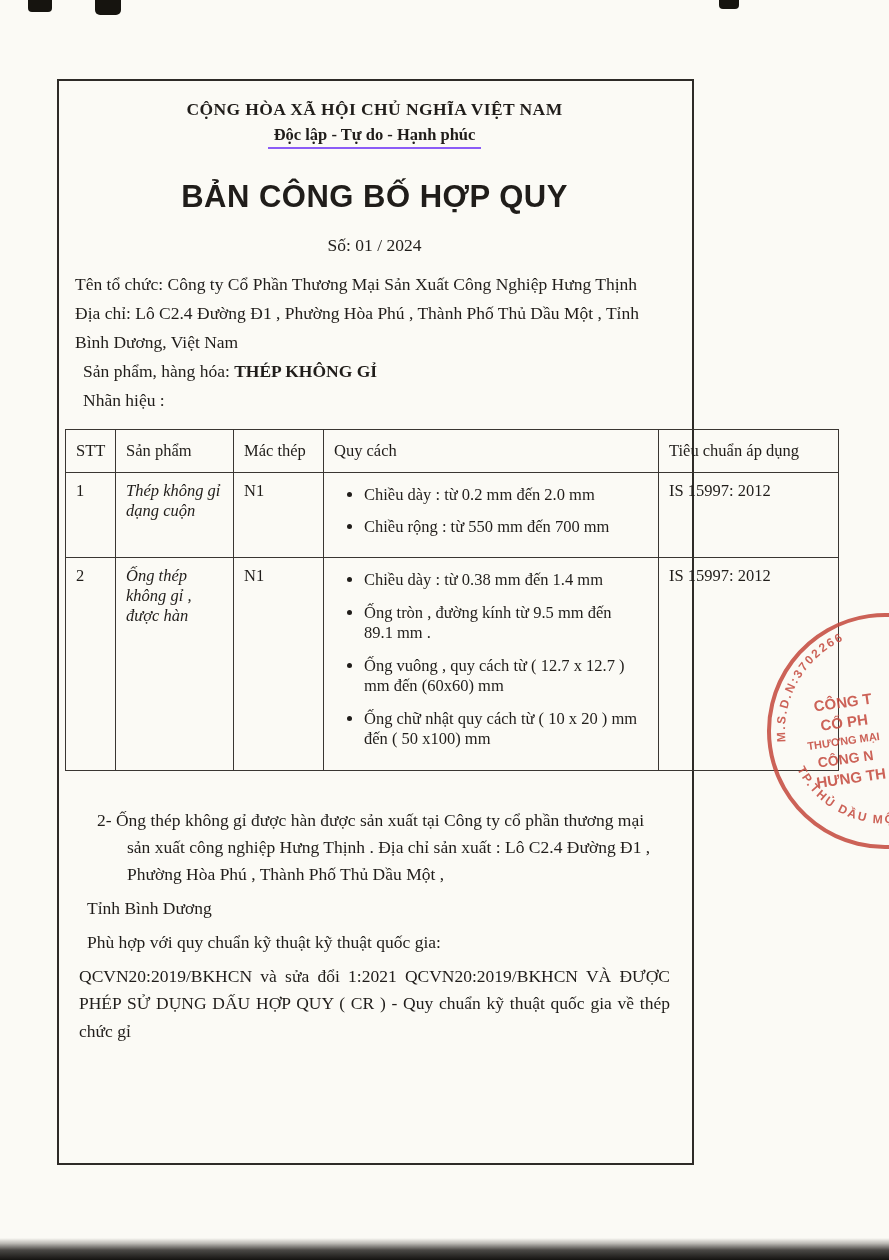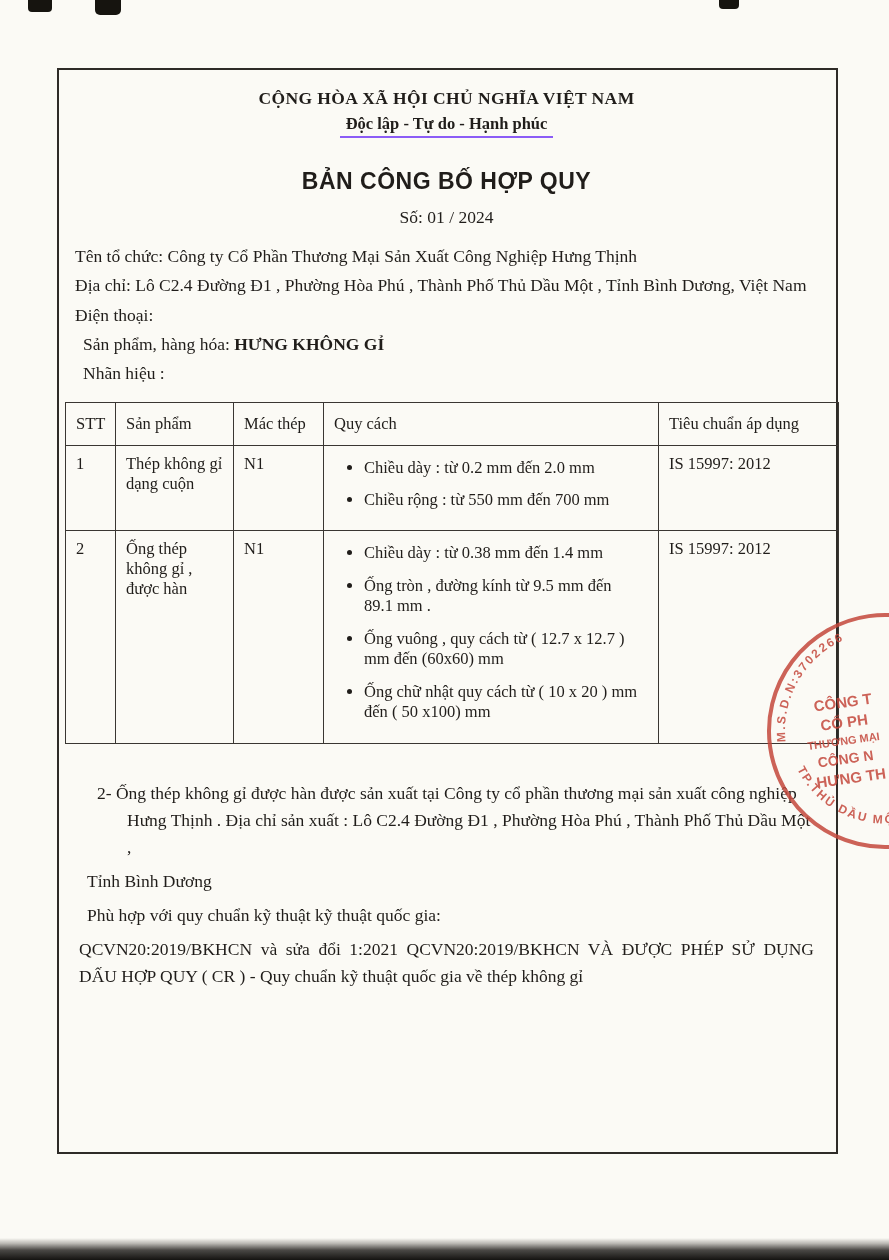--- a/index.html
+++ b/index.html
@@ -15,41 +15,41 @@
   .artifact { position:absolute; background:#16140f; }
   .a1 { left:28px;  top:0; width:24px; height:12px; border-radius:0 0 4px 4px; }
   .a2 { left:95px;  top:0; width:26px; height:15px; border-radius:0 0 5px 5px; }
   .a3 { left:719px; top:0; width:20px; height:9px;  border-radius:0 0 4px 4px; }
   .bottom-strip {
     position:absolute; left:0; bottom:0; width:100%; height:22px;
     background:linear-gradient(to bottom, #fbfaf5 0%, #b9b7b2 25%, #4a4845 55%, #141311 100%);
   }
 
   .frame {
-    position:absolute; left:57px; top:68px;
-    width:781px; height:1086px;
+    position:absolute; left:57px; top:79px;
+    width:637px; height:1086px;
     border:2px solid #2e2b27;
     box-sizing:border-box;
     padding:16px 18px 12px 16px;
   }
 
   .center { text-align:center; }
   .national {
     font-weight:bold; font-size:17.5px; letter-spacing:.4px; margin-top:2px;
   }
   .motto-wrap { margin-top:5px; }
   .motto {
     display:inline-block; font-weight:bold; font-size:16.5px;
     border-bottom:2px solid #8b5cf6; padding:0 6px 2px 6px;
   }
   .doc-title {
     margin-top:30px; font-family:"Liberation Sans", sans-serif;
-    font-weight:bold; font-size:23px; letter-spacing:.5px;
+    font-weight:bold; font-size:31px; letter-spacing:.5px;
   }
-  .doc-number { margin-top:12px; font-size:17.5px; }
+  .doc-number { margin-top:20px; font-size:17.5px; }
 
   .info { margin-top:14px; font-size:17.5px; line-height:1.62; }
   .info p { margin:1px 0; }
   .indent-sm { padding-left:8px; }
   .bold { font-weight:bold; }
 
   table.spec {
     border-collapse:collapse;
     margin-top:14px; margin-left:-10px;
     width:773px;
@@ -61,21 +61,21 @@
     padding:8px 10px;
     vertical-align:top;
     text-align:left;
     font-weight:normal;
   }
   table.spec thead th { height:26px; vertical-align:middle; }
   td.c, th.c { text-align:center; }
   td.stt-cell { text-align:center; padding-top:12px; }
   td.mac-cell { text-align:center; padding-top:12px; }
   td.tieu-cell { padding-top:12px; }
-  td.sp-cell { padding-top:12px; }
+  td.sp-cell { padding-top:12px;font-style:italic; }
   .qc-list { margin:4px 4px 10px 0; padding-left:30px; }
   .qc-list li { margin:2px 0 12px 0; }
   .row-tall .qc-list li { margin-bottom:13px; }
 
   .notes { margin-top:36px; font-size:17.5px; line-height:1.55; padding:0 4px 0 22px; }
   .notes p { margin:7px 0; }
   .note-hang { padding-left:30px; text-indent:-30px; }
   .note-plain { padding-left:0; margin-left:-10px !important; }
   .note-justify { text-align:justify; margin-left:-18px !important; padding-right:0; }
 
@@ -100,22 +100,21 @@
     <div class="center motto-wrap">
       <span class="motto">Độc lập - Tự do - Hạnh phúc</span>
     </div>
 
     <div class="center doc-title">BẢN CÔNG BỐ HỢP QUY</div>
     <div class="center doc-number">Số: 01 / 2024</div>
 
     <div class="info">
       <p>Tên tổ chức: Công ty Cổ Phần Thương Mại Sản Xuất Công Nghiệp Hưng Thịnh</p>
       <p>Địa chỉ: Lô C2.4 Đường Đ1 , Phường Hòa Phú , Thành Phố Thủ Dầu Một , Tỉnh Bình Dương, Việt Nam</p>
-      <p>Điện thoại:</p>
-      <p class="indent-sm"><span>Sản phẩm, hàng hóa: </span><span class="bold">HƯNG KHÔNG GỈ</span></p>
+      <p class="indent-sm"><span>Sản phẩm, hàng hóa: </span><span class="bold">THÉP KHÔNG GỈ</span></p>
       <p class="indent-sm">Nhãn hiệu :</p>
     </div>
 
     <table class="spec">
       <colgroup>
         <col style="width:50px">
           <col style="width:118px">
           <col style="width:90px">
           <col style="width:335px">
           <col style="width:180px">
@@ -156,21 +155,21 @@
           </td>
           <td class="tieu-cell">IS 15997: 2012</td>
         </tr>
       </tbody>
     </table>
 
     <div class="notes">
       <p class="note-hang">2-  Ống thép không gỉ được hàn được sản xuất tại Công ty cổ phần thương mại sản xuất công nghiệp Hưng Thịnh . Địa chỉ sản xuất : Lô C2.4 Đường Đ1 , Phường Hòa Phú , Thành Phố Thủ Dầu Một ,</p>
       <p class="note-plain">Tỉnh Bình Dương</p>
       <p class="note-plain">Phù hợp với quy chuẩn kỹ thuật kỹ thuật quốc gia:</p>
-      <p class="note-justify">QCVN20:2019/BKHCN  và  sửa  đổi  1:2021  QCVN20:2019/BKHCN  VÀ  ĐƯỢC PHÉP SỬ DỤNG DẤU HỢP QUY ( CR ) -  Quy chuẩn kỹ thuật quốc gia về thép không gỉ</p>
+      <p class="note-justify">QCVN20:2019/BKHCN  và  sửa  đổi  1:2021  QCVN20:2019/BKHCN  VÀ  ĐƯỢC PHÉP SỬ DỤNG DẤU HỢP QUY ( CR ) -  Quy chuẩn kỹ thuật quốc gia về thép chức gỉ</p>
     </div>
 
   </div>
 
   <svg class="stamp" width="250" height="250" viewBox="0 0 250 250">
     <g transform="rotate(-8 125 125)" opacity="0.85" fill="#c4483c" font-family="Liberation Sans, sans-serif" font-weight="bold">
       <circle cx="125" cy="125" r="116" fill="none" stroke="#c4483c" stroke-width="4"></circle>
       <path id="stamp-arc-top" d="M 25,125 A 100,100 0 0 1 225,125" fill="none"></path>
       <path id="stamp-arc-bottom" d="M 30,140 A 97,97 0 0 0 220,140" fill="none"></path>
       <text font-size="12" letter-spacing="2">

